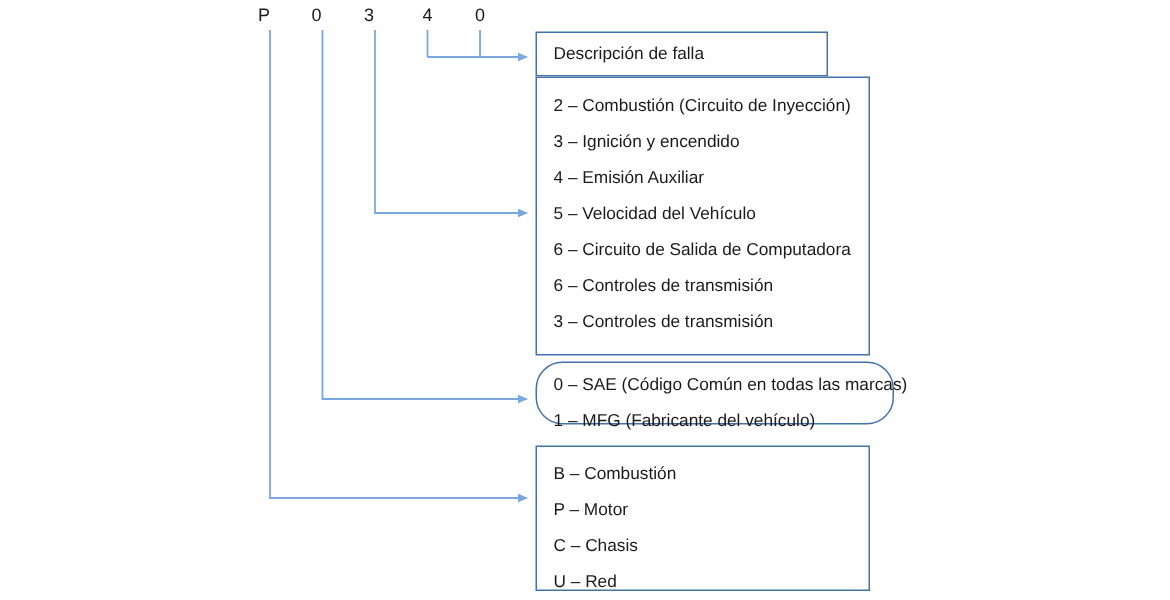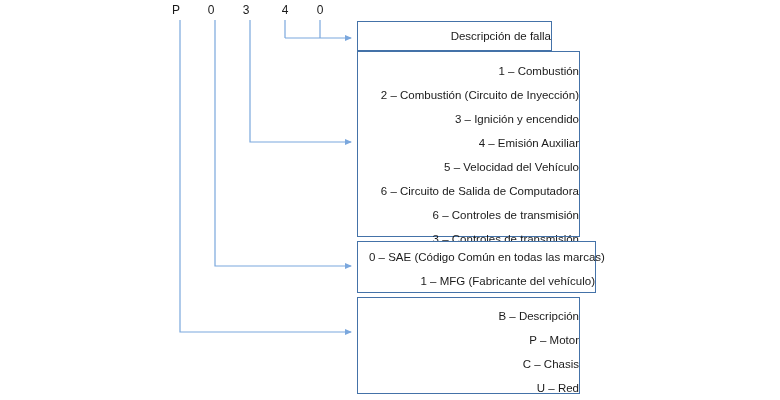--- a/index.html
+++ b/index.html
@@ -36,21 +36,20 @@
     height: 400px;
     pointer-events: none;
   }
 
   
   .box {
     position: absolute;
     border: 1px solid #4472a8;
     background: #ffffff;
     box-sizing: border-box;
-    text-align: right;
   }
   .box-line {
     font-size: 11.5px;
     color: #1a1a1a;
     line-height: 24px;
     white-space: nowrap;
     padding-left: 11px;
   }
 
   #box-descripcion {
@@ -66,22 +65,23 @@
     top: 51px;
     width: 223px;
     height: 186px;
     padding-top: 7px;
   }
 
   #box-origen {
     left: 357px;
     top: 241px;
     width: 239px;
-    height: 52px;
+    height: 42px;
     padding-top: 3px;
+    border-radius: 18px;
   }
 
   #box-sistema {
     left: 357px;
     top: 297px;
     width: 223px;
     height: 97px;
     padding-top: 6px;
   }
 </style>
@@ -122,35 +122,34 @@
     <g stroke="#7aa7dd" stroke-width="1.2" fill="none">
       <path d="M180,20 L180,332 L351,332" marker-end="url(#arrow)"></path>
     </g>
   </svg>
 
   <div class="box" id="box-descripcion">
     <div class="box-line">Descripción de falla</div>
   </div>
 
   <div class="box" id="box-subsistema">
-    <div class="box-line">1 – Combustión</div>
     <div class="box-line">2 – Combustión (Circuito de Inyección)</div>
     <div class="box-line">3 – Ignición y encendido</div>
     <div class="box-line">4 – Emisión Auxiliar</div>
     <div class="box-line">5 – Velocidad del Vehículo</div>
     <div class="box-line">6 – Circuito de Salida de Computadora</div>
     <div class="box-line">6 – Controles de transmisión</div>
     <div class="box-line">3 – Controles de transmisión</div>
   </div>
 
   <div class="box" id="box-origen">
     <div class="box-line">0 – SAE (Código Común en todas las marcas)</div>
     <div class="box-line">1 – MFG (Fabricante del vehículo)</div>
   </div>
 
   <div class="box" id="box-sistema">
-    <div class="box-line">B – Descripción</div>
+    <div class="box-line">B – Combustión</div>
     <div class="box-line">P – Motor</div>
     <div class="box-line">C – Chasis</div>
     <div class="box-line">U – Red</div>
   </div>
 
 </div>
 
 </body></html>

